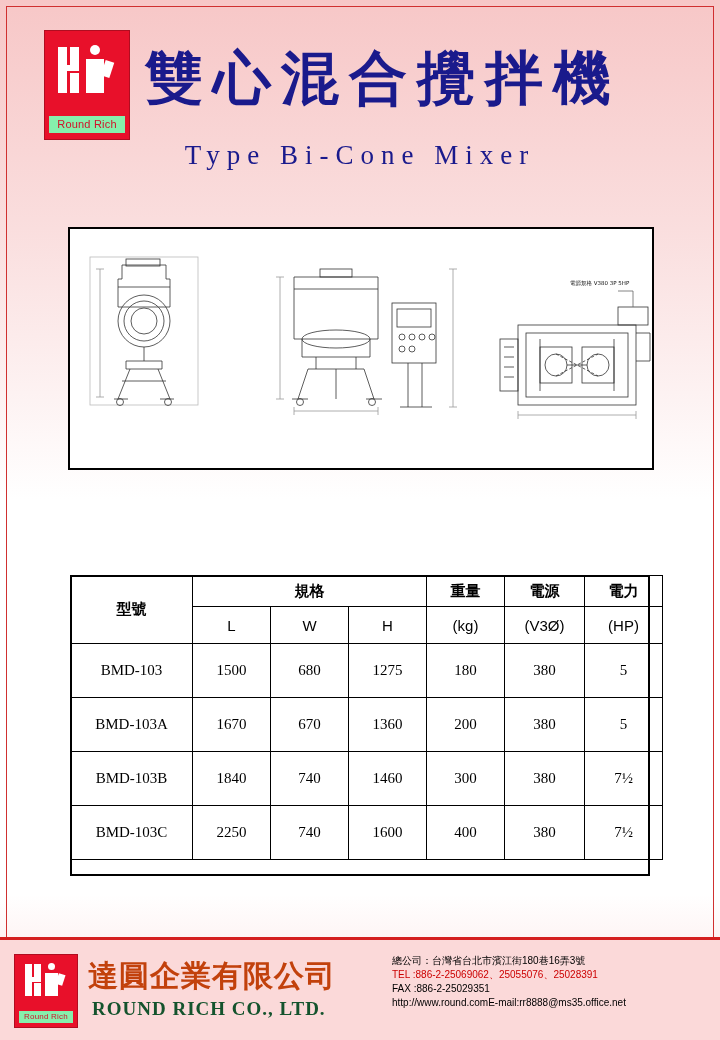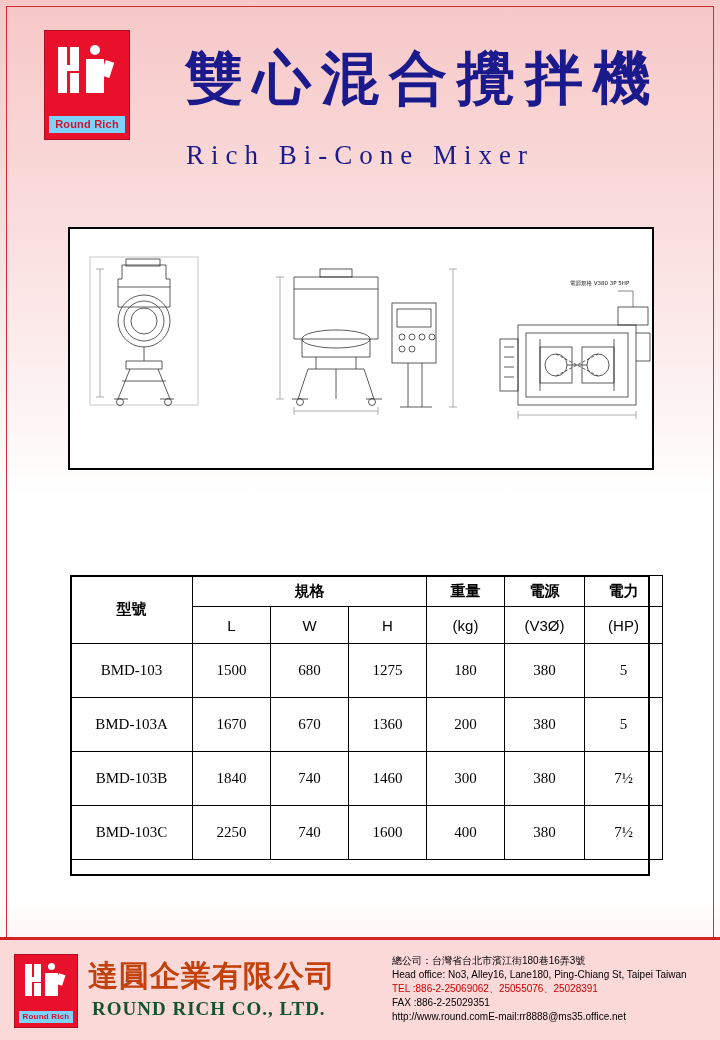--- a/index.html
+++ b/index.html
@@ -59,39 +59,38 @@
   }
   .logo-mark .bar {
     position: absolute;
     background: #ffffff;
   }
   .logo-text {
     position: absolute;
     bottom: 6px;
     left: 4px;
     right: 4px;
-    background: #7dd3fc;
+    background: #86efac;
     color: #d2112a;
     font-size: 11px;
-    font-weight: bold;
+    font-weight: normal;
     text-align: center;
     padding: 2px 0 3px 0;
     letter-spacing: 0.2px;
   }
   .title-cn {
     position: absolute;
     left: 145px;
     top: 18px;
     font-family: "DejaVu Sans", "Liberation Sans", sans-serif;
     font-size: 58px;
     font-weight: bold;
     color: #1a1a8c;
     letter-spacing: 10px;
     white-space: nowrap;
-    margin-left: 40px;
   }
   .title-en {
     position: absolute;
     left: 0;
     top: 140px;
     width: 720px;
     text-align: center;
     font-family: "Liberation Serif", serif;
     font-size: 27px;
     color: #1a1a8c;
@@ -240,21 +239,21 @@
         <div class="bar" style="left:14px; top:30px; width:9px; height:20px;"></div>
         <div class="bar" style="left:2px; top:22px; width:21px; height:6px;"></div>
         <div class="bar" style="left:34px; top:2px; width:10px; height:10px; border-radius:50%;"></div>
         <div class="bar" style="left:30px; top:16px; width:18px; height:34px;"></div>
         <div class="bar" style="left:47px; top:18px; width:9px; height:16px; transform:rotate(18deg);"></div>
       </div>
       <div class="logo-text">Round Rich</div>
     </div>
     <div class="title-cn">雙心混合攪拌機</div>
   </div>
-  <div class="title-en">Rich Bi-Cone Mixer</div>
+  <div class="title-en">Type Bi-Cone Mixer</div>
 
   <div class="drawing-box">
     <svg class="drawing-svg" width="582" height="239" viewBox="0 0 582 239">
       <g stroke="#333" fill="none" stroke-width="0.8">
 
         <rect x="20" y="28" width="108" height="148" stroke="#bbb" stroke-dasharray="0"></rect>
         <path d="M52 36 L96 36 L96 50 L100 50 L100 58 L48 58 L48 50 L52 50 Z"></path>
         <rect x="56" y="30" width="34" height="7"></rect>
         <circle cx="74" cy="92" r="26"></circle>
         <circle cx="74" cy="92" r="20"></circle>
@@ -403,21 +402,20 @@
           <div class="bar" style="position:absolute; left:24px; top:1px; width:7px; height:7px; border-radius:50%; background:#fff;"></div>
           <div class="bar" style="position:absolute; left:21px; top:11px; width:13px; height:23px; background:#fff;"></div>
           <div class="bar" style="position:absolute; left:33px; top:12px; width:7px; height:11px; background:#fff; transform:rotate(18deg);"></div>
         </div>
         <div class="logo-text">Round Rich</div>
       </div>
       <div class="company-cn">達圓企業有限公司</div>
       <div class="company-en">ROUND RICH CO., LTD.</div>
       <div class="contact">
         <div>總公司：台灣省台北市濱江街180巷16弄3號</div>
-        <div>Head office: No3, Alley16, Lane180, Ping-Chiang St, Taipei Taiwan</div>
         <div class="red">TEL :886-2-25069062、25055076、25028391</div>
         <div>FAX :886-2-25029351</div>
         <div class="row-flex">
           <span>http://www.round.com</span>
           <span>E-mail:rr8888@ms35.office.net</span>
         </div>
       </div>
     </div>
   </div>
 </div>

